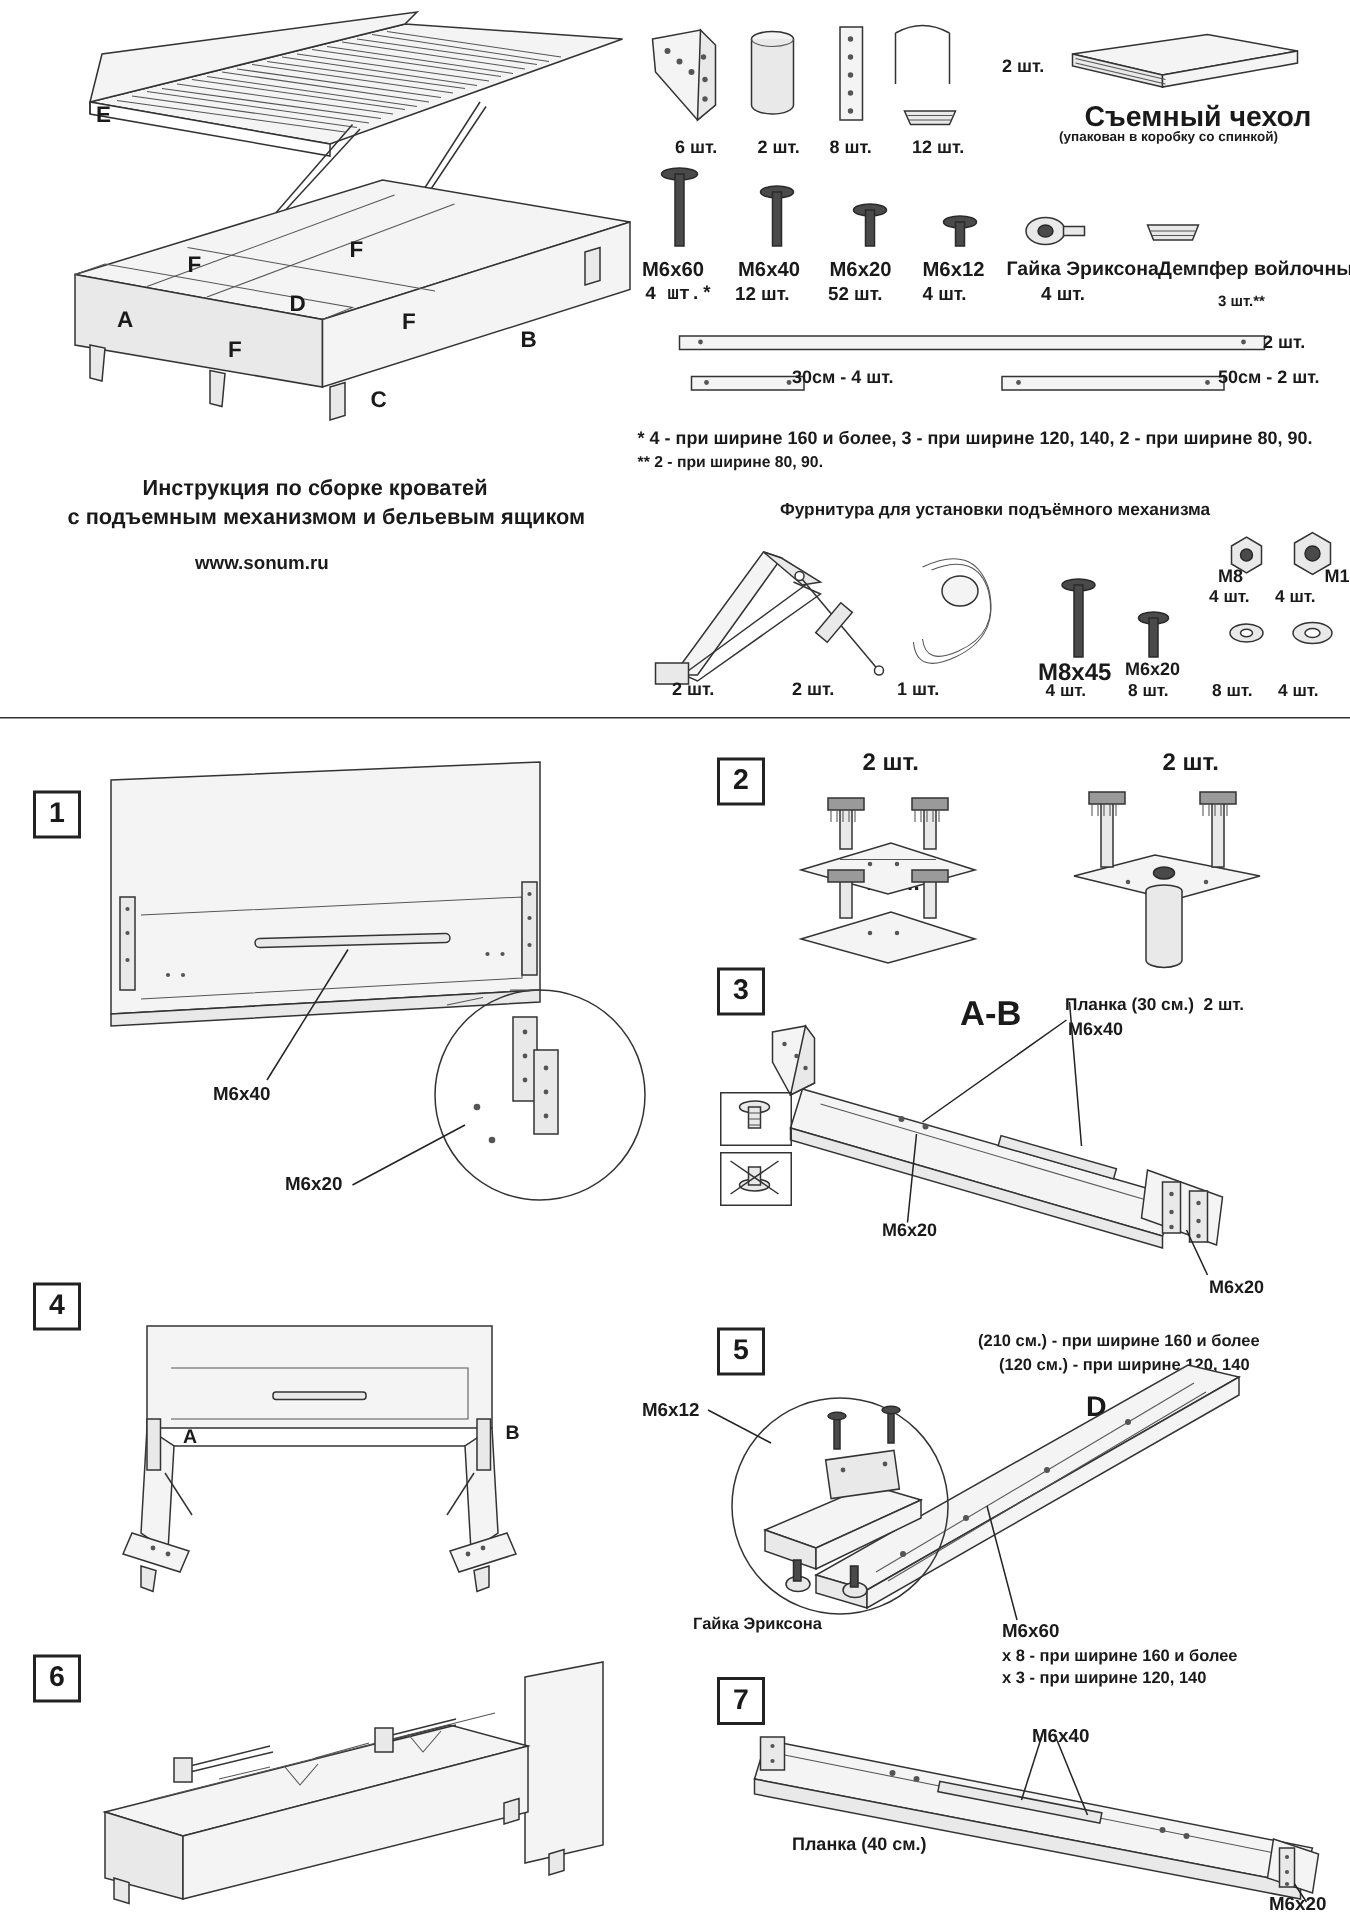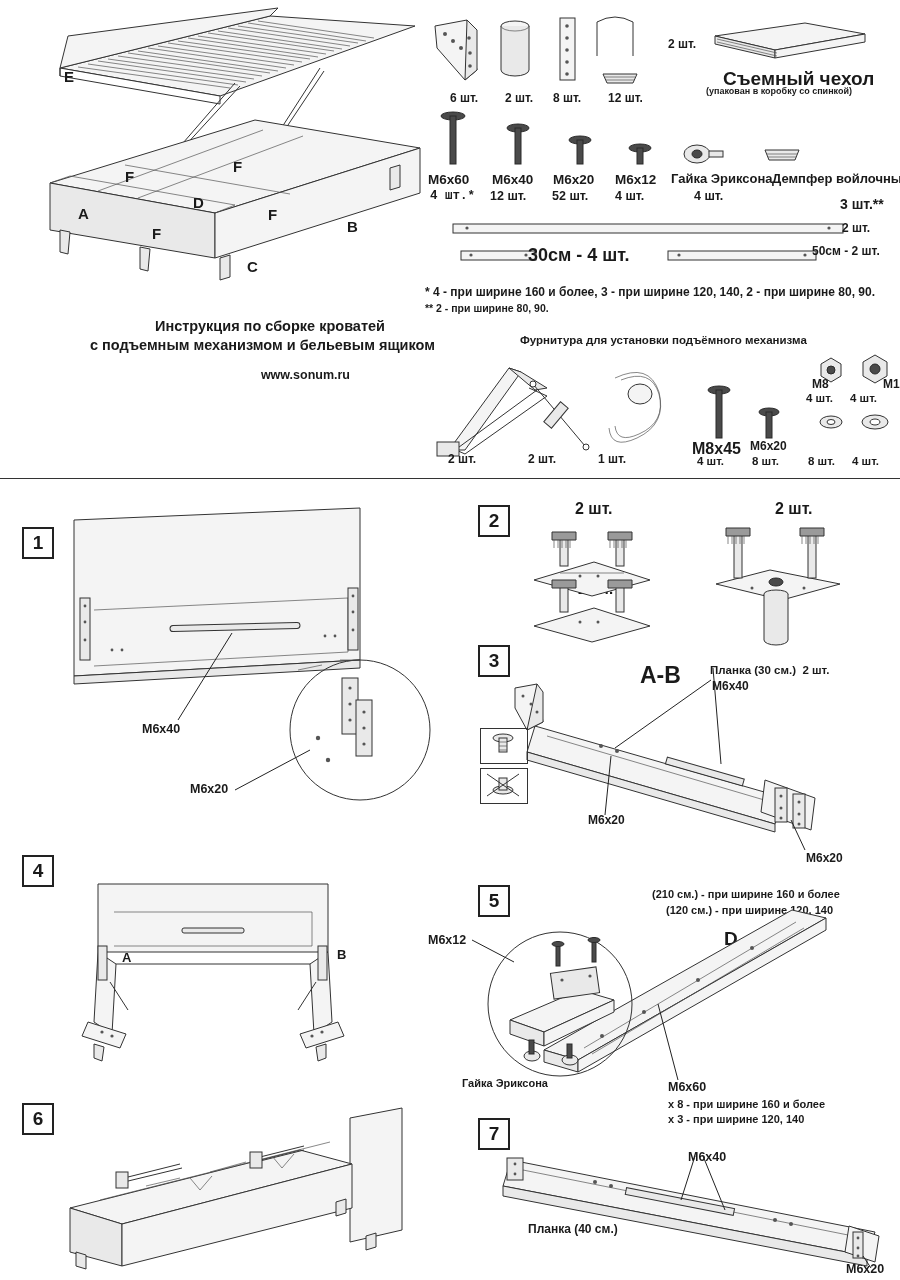--- a/index.html
+++ b/index.html
@@ -5,21 +5,21 @@
   html, body { margin:0; padding:0; background:#ffffff; }
   body {
     width:900px; height:1280px; position:relative;
     font-family:"Liberation Sans", sans-serif;
     color:#1a1a1a;
     overflow:hidden;
   }
   .abs { position:absolute; }
   .t { position:absolute; font-size:11px; line-height:1.15; white-space:pre; }
   .b { font-weight:bold; }
-  .c { text-align:right; }
+  .c { text-align:left; }
   .mid { font-size:14px; font-weight:bold; }
   .xsm { font-size:9px; }
   .stepnum {
     position:absolute; width:28px; height:28px; border:2px solid #222;
     font-size:19px; font-weight:bold; display:flex; align-items:center;
     justify-content:center; background:#fff;
   }
   .letter { position:absolute; font-size:15px; font-weight:bold; }
   .frame { position:absolute; border:1px solid #333; }
   svg { position:absolute; overflow:visible; }
@@ -198,24 +198,24 @@
 <div class="t b" style="left:430px;top:189px;font-size:12.5px;font-family:Liberation Mono, monospace;">4 шт.*</div>
 <div class="t b" style="left:492px;top:172px;font-size:13.5px;">M6x40</div>
 <div class="t b" style="left:490px;top:189px;font-size:12.5px;">12 шт.</div>
 <div class="t b" style="left:553px;top:172px;font-size:13.5px;">M6x20</div>
 <div class="t b" style="left:552px;top:189px;font-size:12.5px;">52 шт.</div>
 <div class="t b" style="left:615px;top:172px;font-size:13.5px;">M6x12</div>
 <div class="t b" style="left:615px;top:189px;font-size:12.5px;">4 шт.</div>
 <div class="t b" style="left:671px;top:172px;font-size:13px;">Гайка Эриксона</div>
 <div class="t b" style="left:694px;top:189px;font-size:12.5px;">4 шт.</div>
 <div class="t b" style="left:772px;top:172px;font-size:13px;">Демпфер войлочный</div>
-<div class="t b" style="left:812px;top:196px;font-size:14px;margin-left:28px;">3 шт.**</div>
+<div class="t b" style="left:812px;top:196px;font-size:10px;">3 шт.**</div>
 
 <div class="t b" style="left:842px;top:222px;font-size:12px;">2 шт.</div>
-<div class="t b" style="left:528px;top:245px;font-size:18px;">30см - 4 шт.</div>
+<div class="t b" style="left:528px;top:245px;font-size:12px;">30см - 4 шт.</div>
 <div class="t b" style="left:812px;top:245px;font-size:12px;">50см - 2 шт.</div>
 
 <div class="t b" style="left:425px;top:286px;font-size:12px;">* 4 - при ширине 160 и более, 3 - при ширине 120, 140, 2 - при ширине 80, 90.</div>
 <div class="t b" style="left:425px;top:302px;font-size:10.5px;">** 2 - при ширине 80, 90.</div>
 
 <div class="t b" style="left:520px;top:334px;font-size:11.5px;text-align:right;">Фурнитура для установки подъёмного механизма</div>
 
 <svg class="abs" style="left:425px;top:350px;width:470px;height:120px;">
 
   <polygon class="filllight" points="24,100 40,100 96,22 84,18"></polygon>

